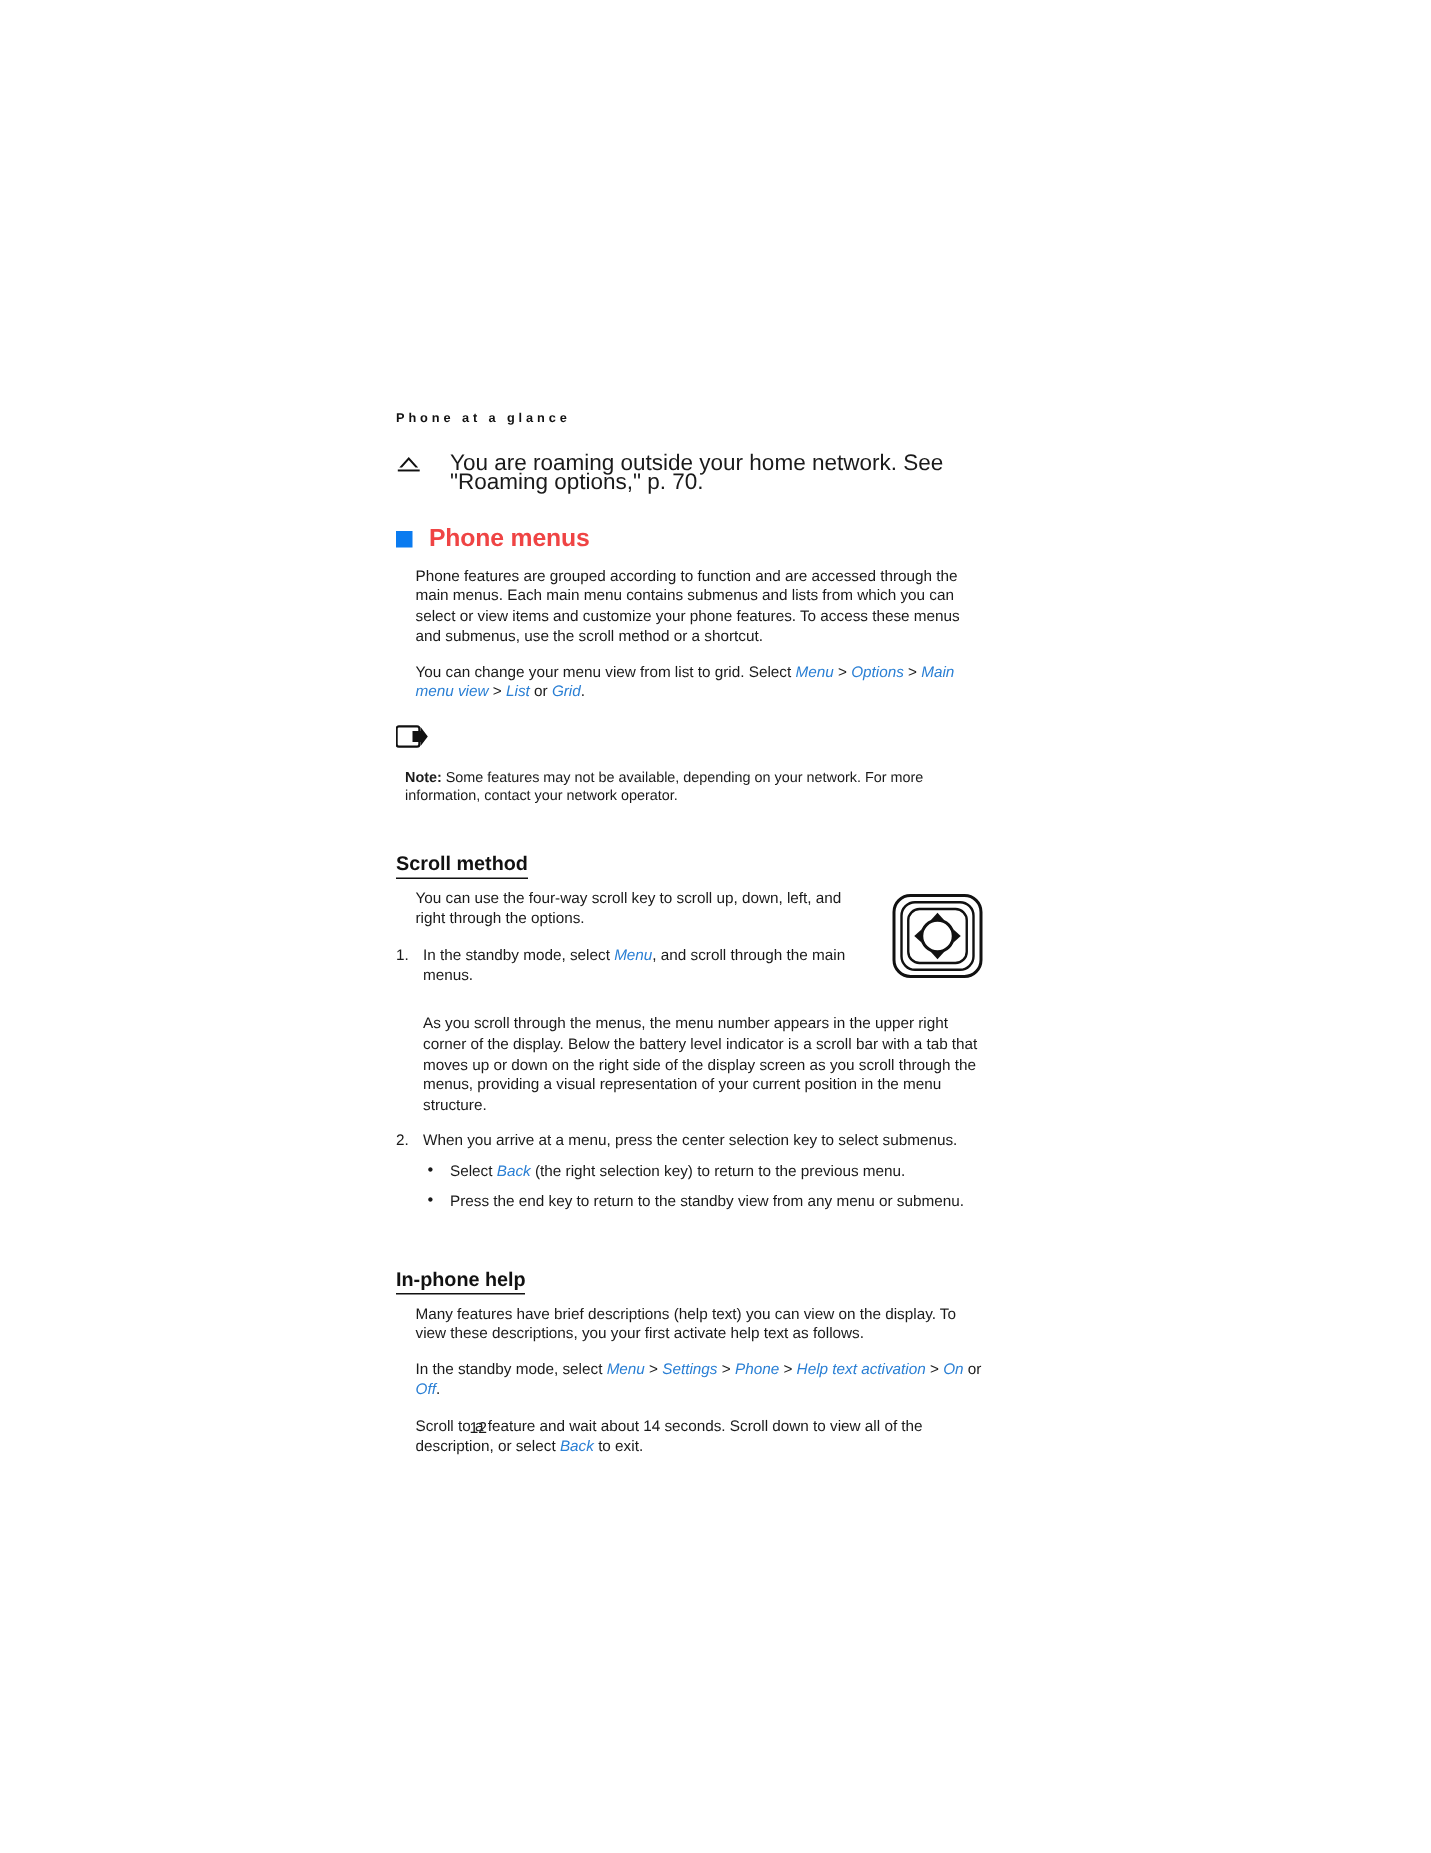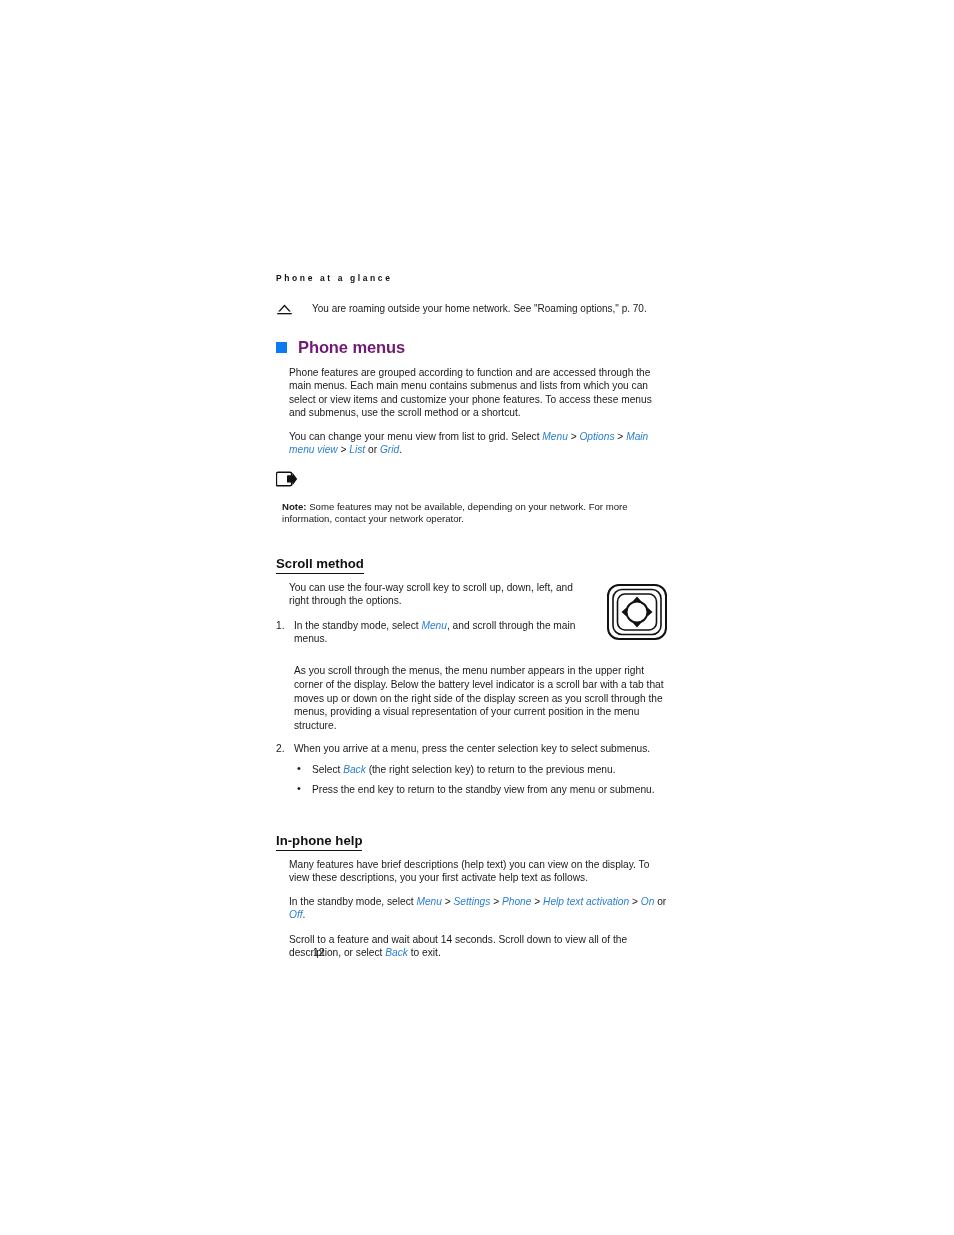--- a/index.html
+++ b/index.html
@@ -10,21 +10,21 @@
   body {
     width: 954px;
     height: 1235px;
     font-family: "Liberation Sans", sans-serif;
     color: #000000;
     position: relative;
     overflow: hidden;
   }
   .page {
     position: absolute;
-    left: 276px;
+    left: 264px;
     top: 272px;
     width: 392px;
   }
 
   
   .running-header {
     font-size: 8.5px;
     letter-spacing: 2.6px;
     color: #111;
     font-weight: 600;
@@ -40,41 +40,41 @@
   }
   .glance-icon {
     width: 30px;
     flex: 0 0 30px;
     display: flex;
     align-items: center;
     justify-content: flex-start;
     padding-top: 1px;
   }
   .glance-text {
-    font-size: 10px;
+    font-size: 15px;
     line-height: 13px;
     color: #1a1a1a;
     padding-left: 6px;
   }
 
   
   .section-heading {
     display: flex;
     align-items: center;
     margin: 22px 0 9px 0;
   }
   .sq {
     width: 11px;
     height: 11px;
     background: #0a7bf0;
     flex: 0 0 11px;
   }
   .section-heading .h-text {
     font-size: 16.5px;
-    color: #701a75;
+    color: #ef4444;
     margin-left: 11px;
     font-weight: 600;
     letter-spacing: -0.1px;
   }
 
   p.body {
     font-size: 10.2px;
     line-height: 13.3px;
     color: #1a1a1a;
     margin: 0 0 11px 13px;

